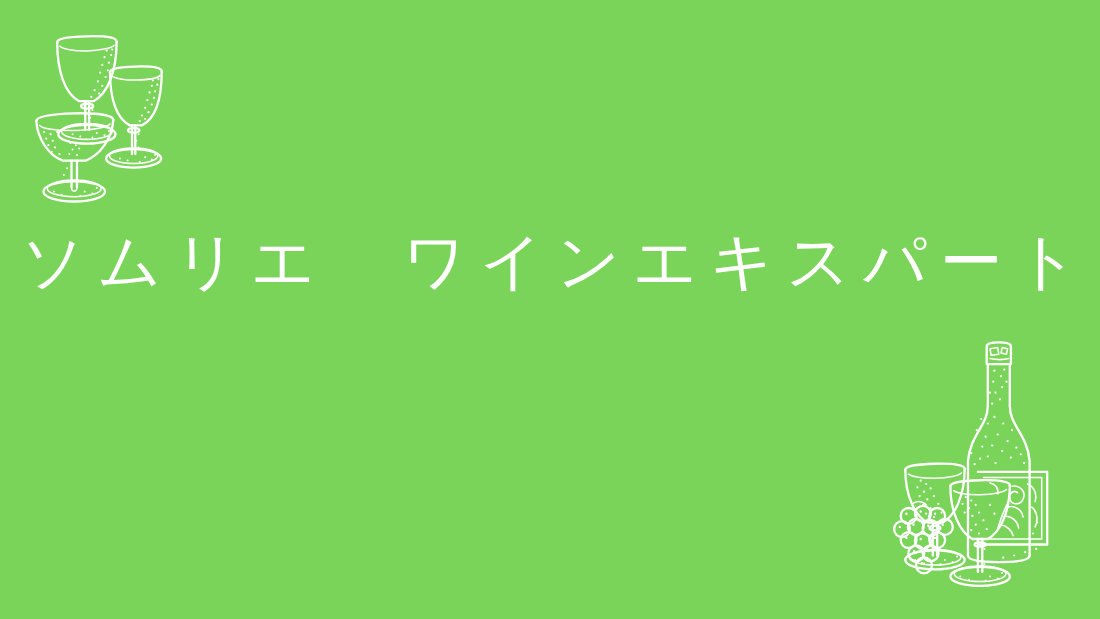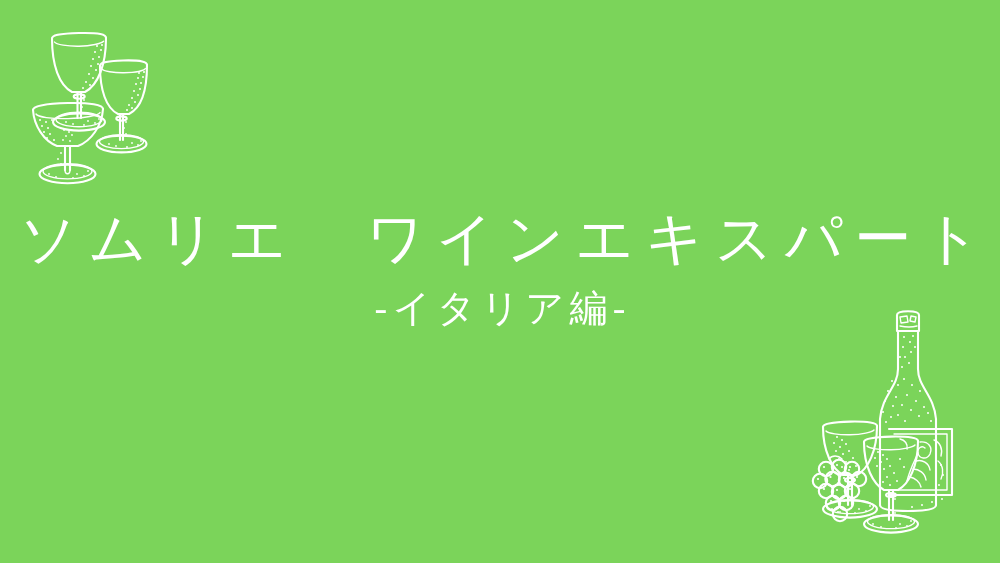--- a/index.html
+++ b/index.html
@@ -389,16 +389,15 @@
             <circle cx="32" cy="192" r="1.1"></circle>
           <circle cx="26" cy="203" r="1.1"></circle>
         </g>
       </g>
 
     </svg>
   </div>
 
   <div id="text-block">
     <h1 id="main-title" style="color: rgb(255, 255, 255);">ソムリエ　ワインエキスパート</h1>
-    <h2 id="sub-title" style="color: rgb(255, 255, 255);">-イタリア編-</h2>
   </div>
 
 </div>
 
 </body></html>

